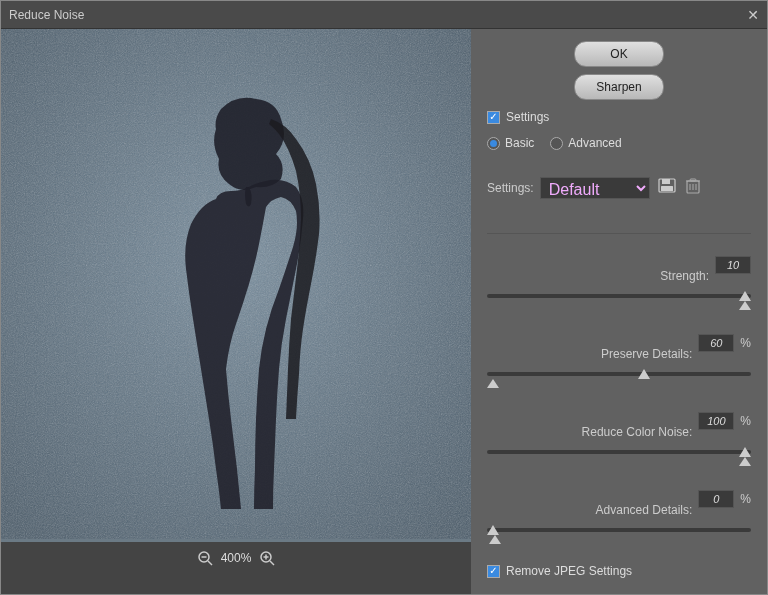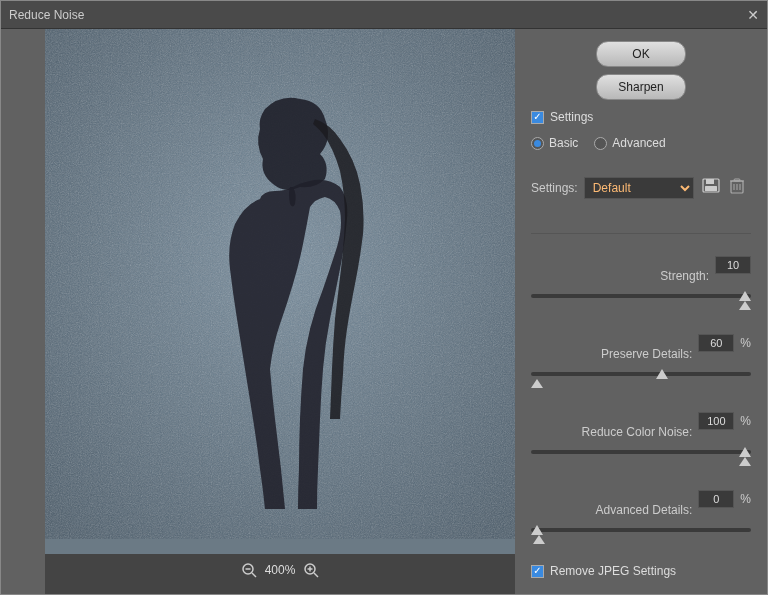--- a/index.html
+++ b/index.html
@@ -50,24 +50,23 @@
       overflow: hidden;
     }
     
     .preview-area {
       flex: 0 0 470px;
       background: #444;
       display: flex;
       flex-direction: column;
       align-items: center;
       justify-content: space-between;
-      padding-bottom: 8px;
+      padding-bottom: 20px;
       position: relative;
       overflow: hidden;
-      margin-left: 44px;
     }
     .preview-canvas {
       width: 470px;
       flex: 1;
       background: #6b7a85;
       position: relative;
       overflow: hidden;
     }
     
     .silhouette {
@@ -183,22 +182,22 @@
       gap: 6px;
       margin-bottom: 22px;
     }
     .settings-label {
       color: #ccc;
       font-size: 12px;
     }
     .settings-select {
       background: #3a3a3a;
       border: 1px solid #555;
-      color: #fdba74;
-      font-size: 12px;
+      color: #f0abfc;
+      font-size: 16px;
       padding: 2px 4px;
       height: 22px;
       width: 110px;
     }
     .icon-btn {
       background: none;
       border: none;
       color: #ccc;
       cursor: pointer;
       font-size: 14px;
@@ -228,20 +227,21 @@
       background: #3a3a3a;
       border: 1px solid #555;
       color: #ddd;
       width: 36px;
       height: 18px;
       font-size: 11px;
       text-align: center;
       display: flex;
       align-items: center;
       justify-content: center;
+      font-style: italic;
     }
     .slider-percent {
       color: #ccc;
       font-size: 12px;
     }
     .remove-jpeg-row {
       display: flex;
       align-items: center;
       gap: 6px;
       margin-top: 6px;

